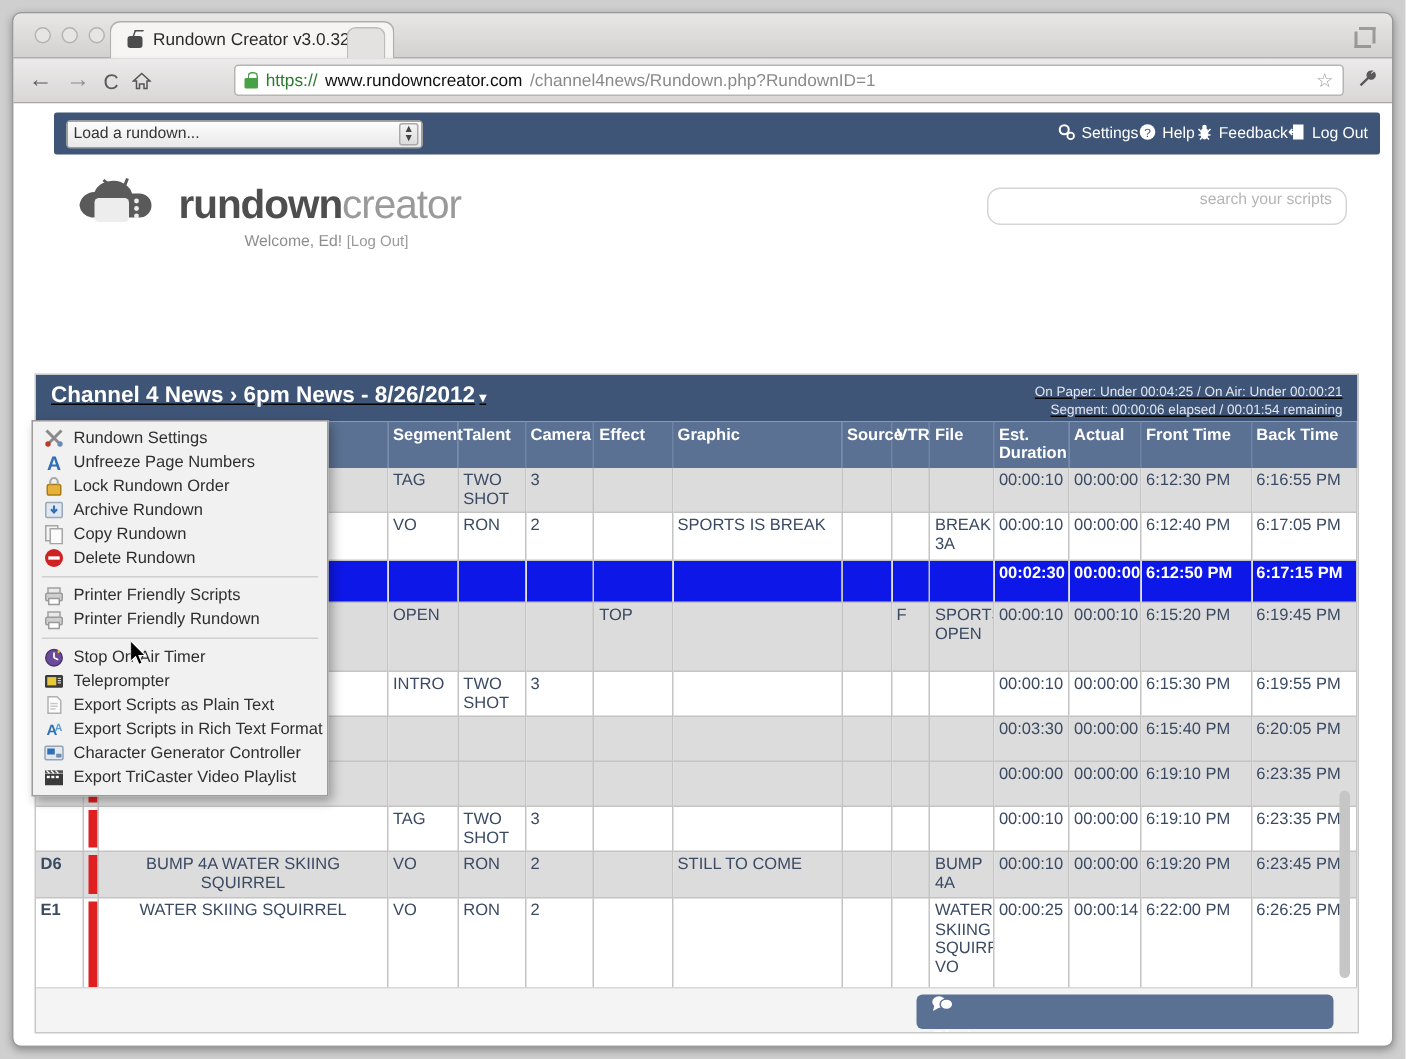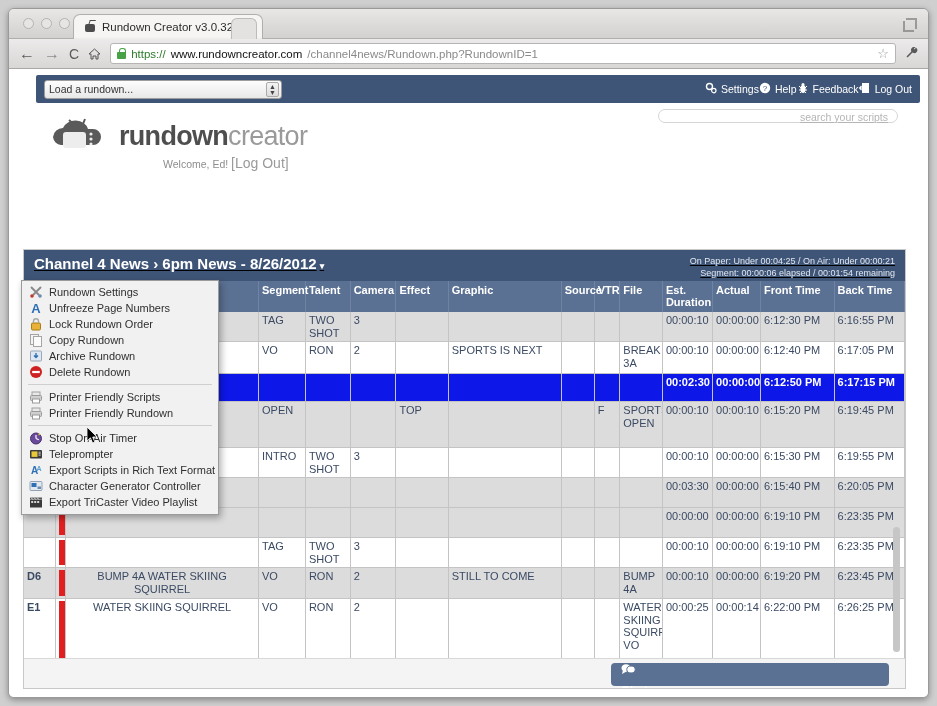--- a/index.html
+++ b/index.html
@@ -70,21 +70,21 @@
     border-bottom:1px solid #a9a8a7;
     display:flex; align-items:center; padding:0 10px; gap:9px;
   }
   .navbtn { font-size:16px; color:#8d8d8d; line-height:1; user-select:none;}
   .navbtn.active { color:#5b5b5b; }
   .reload { font-size:14px; color:#5b5b5b;}
   .home svg { display:block; }
   .omnibox {
     flex:1; height:21px; background:#fff; border:1px solid #b6b5b4;
     border-radius:3px; display:flex; align-items:center;
-    padding:0 6px; gap:5px; font-size:11.5px; position:relative;
+    padding:0 6px; gap:5px; font-size:11.5px; position:relative;margin-left:46px;
   }
   .lock { width:9px; height:11px; position:relative; flex:none;}
   .lock::before{
     content:""; position:absolute; left:0; bottom:0; width:9px; height:7px;
     background:#47a247; border-radius:1px;
   }
   .lock::after{
     content:""; position:absolute; left:2px; top:0; width:5px; height:6px;
     border:1.5px solid #47a247; border-bottom:none; border-radius:3px 3px 0 0;
   }
@@ -123,27 +123,26 @@
   .logo-mark { position:absolute; left:16px; top:6px; width:70px; height:48px; }
   .logo-text {
     position:absolute; left:96px; top:12px;
     font-size:27px; font-weight:bold; letter-spacing:-.7px;
   }
   .logo-text .a { color:#4e4e4e; }
   .logo-text .b { color:#9a9a9a; font-weight:normal; }
   .welcome {
     position:absolute; left:140px; top:46px; font-size:10.5px; color:#8d8d8d;
   }
-  .welcome a { color:#9a9a9a; font-size:14px; text-decoration:none; }
+  .welcome a { color:#9a9a9a; font-size:10px; text-decoration:none; }
   .searchbox {
-    position:absolute; right:30px; top:0; width:240px; height:14px;
+    position:absolute; right:30px; top:16px; width:240px; height:25px;
     border:1px solid #d5d5d5; border-radius:9px;
     font-size:10.5px; color:#b5b5b5; padding:0 9px; line-height:15px;
     background:#fff;
-    text-decoration:underline;
   }
 
   
   .panel {
     position:absolute; left:14px; top:180px; right:22px; bottom:8px;
     background:#fff; border:1px solid #c8c8c8;
     overflow:hidden;
     text-decoration:underline;
   }
   .panel-head {
@@ -400,21 +399,21 @@
               <tr class="even" style="height: 28px;">
                 <td class="idc"></td>
                 <td class="bar">
                   <div class="barfill" style="background: rgb(224, 32, 32); height: 27px;"></div>
                 </td>
                 <td class="slug"></td>
                 <td>VO</td>
                 <td>RON</td>
                 <td>2</td>
                 <td></td>
-                <td>SPORTS IS NEXT</td>
+                <td>SPORTS IS BREAK</td>
                 <td></td>
                 <td></td>
                 <td>BREAK 3A</td>
                 <td>00:00:10</td>
                 <td>00:00:00</td>
                 <td>6:12:40 PM</td>
                 <td>6:17:05 PM</td>
               </tr>
               <tr class="brk-blue" style="height: 24px;">
                 <td class="idc"></td>
@@ -606,31 +605,31 @@
         </div>
         <div class="menu-item">
           <span class="mi-icon"><svg width="14" height="14" viewBox="0 0 14 14">
               <rect x="2.5" y="6" width="9" height="7" rx="1.2" fill="#e8b13a" stroke="#a87c12"></rect>
               <path d="M4.5 6 V4.2 a2.5 2.5 0 0 1 5 0 V6" fill="none" stroke="#a8a8a8" stroke-width="1.4"></path>
             </svg></span>
           <span>Lock Rundown Order</span>
         </div>
         <div class="menu-item">
           <span class="mi-icon"><svg width="14" height="14" viewBox="0 0 14 14">
+              <rect x="1.5" y="2" width="11" height="10" rx="1" fill="#dfe8f2" stroke="#9aa8b8"></rect>
+              <path d="M7 4 v4 M5 6.5 L7 8.6 L9 6.5" stroke="#2f6fb5" stroke-width="1.4" fill="none"></path>
+            </svg></span>
+          <span>Archive Rundown</span>
+        </div>
+        <div class="menu-item">
+          <span class="mi-icon"><svg width="14" height="14" viewBox="0 0 14 14">
               <rect x="1.5" y="1.5" width="8" height="10" fill="#f4f4f4" stroke="#a5a5a5"></rect>
               <rect x="4.5" y="3.5" width="8" height="10" fill="#fbfbfb" stroke="#a5a5a5"></rect>
             </svg></span>
           <span>Copy Rundown</span>
-        </div>
-        <div class="menu-item">
-          <span class="mi-icon"><svg width="14" height="14" viewBox="0 0 14 14">
-              <rect x="1.5" y="2" width="11" height="10" rx="1" fill="#dfe8f2" stroke="#9aa8b8"></rect>
-              <path d="M7 4 v4 M5 6.5 L7 8.6 L9 6.5" stroke="#2f6fb5" stroke-width="1.4" fill="none"></path>
-            </svg></span>
-          <span>Archive Rundown</span>
         </div>
         <div class="menu-item">
           <span class="mi-icon"><svg width="14" height="14" viewBox="0 0 14 14">
               <circle cx="7" cy="7" r="6" fill="#cf2121"></circle>
               <rect x="3.2" y="5.9" width="7.6" height="2.2" fill="#fff"></rect>
             </svg></span>
           <span>Delete Rundown</span>
         </div>
         <div class="menu-sep"></div>
         <div class="menu-item">
@@ -658,20 +657,27 @@
             </svg></span>
           <span>Stop On-Air Timer</span>
         </div>
         <div class="menu-item">
           <span class="mi-icon"><svg width="14" height="14" viewBox="0 0 14 14">
               <rect x="1" y="3" width="12" height="8.5" rx="1" fill="#3a3a3a"></rect>
               <rect x="2.5" y="4.4" width="6" height="5.5" fill="#e8c93a"></rect>
               <path d="M9.5 5.2 h2.2 M9.5 6.7 h2.2 M9.5 8.2 h2.2" stroke="#cfcfcf" stroke-width="0.9"></path>
             </svg></span>
           <span>Teleprompter</span>
+        </div>
+        <div class="menu-item">
+          <span class="mi-icon"><svg width="14" height="14" viewBox="0 0 14 14">
+              <path d="M3 1.5 h6 l2.5 2.5 v8.5 h-8.5 z" fill="#fbfbfb" stroke="#b0b0b0"></path>
+              <path d="M4.5 6 h5 M4.5 7.8 h5 M4.5 9.6 h3.5" stroke="#c9c9c9"></path>
+            </svg></span>
+          <span>Export Scripts as Plain Text</span>
         </div>
         <div class="menu-item">
           <span class="mi-icon"><svg width="14" height="14" viewBox="0 0 14 14">
               <text x="2" y="11" font-size="10" font-weight="bold" fill="#2f6fb5" font-family="Liberation Sans, sans-serif">A</text>
               <text x="7.5" y="8" font-size="7" font-weight="bold" fill="#5a9fd4" font-family="Liberation Sans, sans-serif">A</text>
             </svg></span>
           <span>Export Scripts in Rich Text Format</span>
         </div>
         <div class="menu-item">
           <span class="mi-icon"><svg width="14" height="14" viewBox="0 0 14 14">

